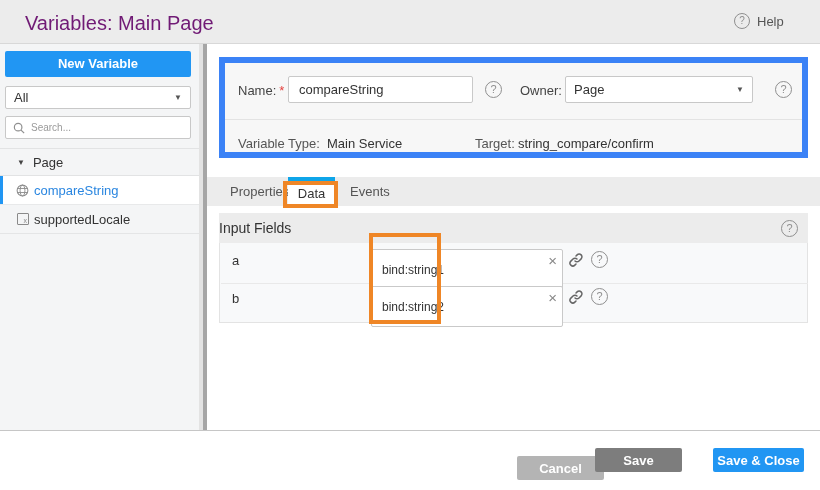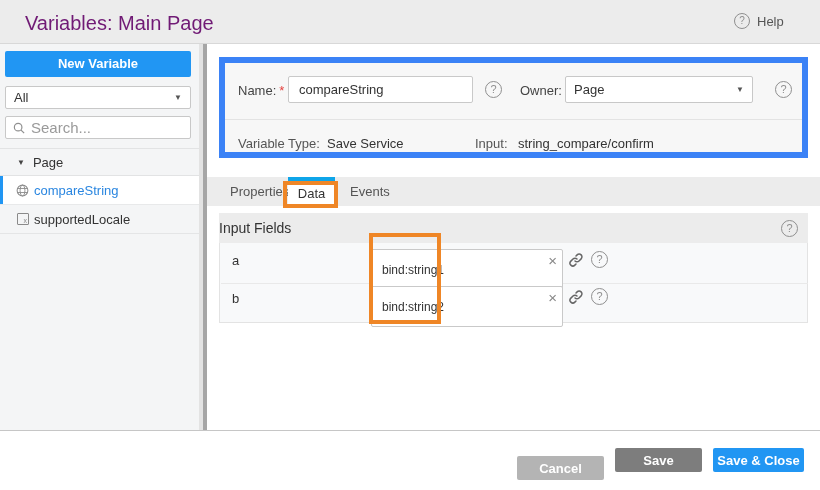--- a/index.html
+++ b/index.html
@@ -32,21 +32,21 @@
     background:#fff; border:1px solid #c8c8c8; border-radius:2px; font-size:13px;
     display:flex; align-items:center; padding:0 8px; cursor:pointer; color:#333;
   }
   .filter-select { left:5px; top:42px; width:186px; height:23px; }
   .select-arrow { margin-left:auto; font-size:8px; color:#555; }
   .search-box {
     left:5px; top:72px; width:186px; height:23px; background:#fff;
     border:1px solid #c8c8c8; border-radius:2px; display:flex; align-items:center; padding:0 7px;
   }
   .search-box input {
-    border:none; outline:none; flex:1; font-size:15px; margin-left:6px;
+    border:none; outline:none; flex:1; font-size:10px; margin-left:6px;
     font-family:inherit; color:#333; background:transparent; min-width:0;
   }
   .search-box input::placeholder { color:#9a9a9a; }
   .tree-row { left:0; width:199px; display:flex; align-items:center; font-size:13px; cursor:pointer; }
   .row-page { top:104px; height:28px; border-top:1px solid #e2e3e4; border-bottom:1px solid #e2e3e4; color:#333; }
   .row-sel { top:132px; height:29px; background:#fff; border-bottom:1px solid #e8e9ea; color:#2a86e0; }
   .sel-bar { position:absolute; left:0; top:0; width:3px; height:100%; background:#2196f3; }
   .row-plain { top:161px; height:29px; border-bottom:1px solid #e4e5e6; color:#333; }
   .expander { margin-left:17px; font-size:8px; color:#444; }
   .row-page .lbl { margin-left:8px; }
@@ -105,21 +105,21 @@
   .annot-tab { left:283px; top:181px; width:55px; height:27px; }
   .annot-binds { left:369px; top:233px; width:72px; height:91px; }
 
   
   .footer-line { left:0; top:430px; width:820px; height:1px; background:#c6c6c6; }
   .fbtn {
     position:absolute; top:448px; height:24px; border:none; border-radius:2px;
     color:#fff; font-size:13px; font-weight:bold; cursor:pointer; font-family:inherit;
   }
   .btn-cancel { left:517px; width:87px; background:#b4b4b4;margin-top:8px; }
-  .btn-save { left:615px; width:87px; background:#7d7d7d; }
+  .btn-save { left:595px; width:87px; background:#7d7d7d; }
   .btn-saveclose { left:713px; width:91px; background:#2196f3; }
 </style>
 </head>
 <body>
 
 <div id="screen">
 
   <div class="abs topbar">
     <div class="abs page-title">Variables: Main Page</div>
     <div class="abs help-link">
@@ -182,22 +182,22 @@
     </span>
     <div class="fake-select owner-select">
       <span>Page</span>
       <span class="select-arrow">▼</span>
     </div>
     <span class="qcircle small" style="position:absolute; left:550px; top:18px;">?</span>
 
     <div class="card-divider"></div>
 
     <span class="flabel" style="left:13px; top:73px; color:#555;">Variable Type:</span>
-    <span class="fvalue" style="left:102px; top:73px;">Save Service</span>
-    <span class="flabel" style="left:250px; top:73px; color:#555;">Input:</span>
+    <span class="fvalue" style="left:102px; top:73px;">Main Service</span>
+    <span class="flabel" style="left:250px; top:73px; color:#555;">Target:</span>
     <span class="fvalue" style="left:293px; top:73px;">string_compare/confirm</span>
   </div>
 
   <div class="abs tabs-strip"></div>
   <div class="abs tab" style="left:230px; top:177px;">Properties</div>
   <div class="abs tab-active-box">Data</div>
   <div class="abs tab" style="left:350px; top:177px;">Events</div>
 
   <div class="abs if-header">
     <span class="if-title">Input Fields</span>

